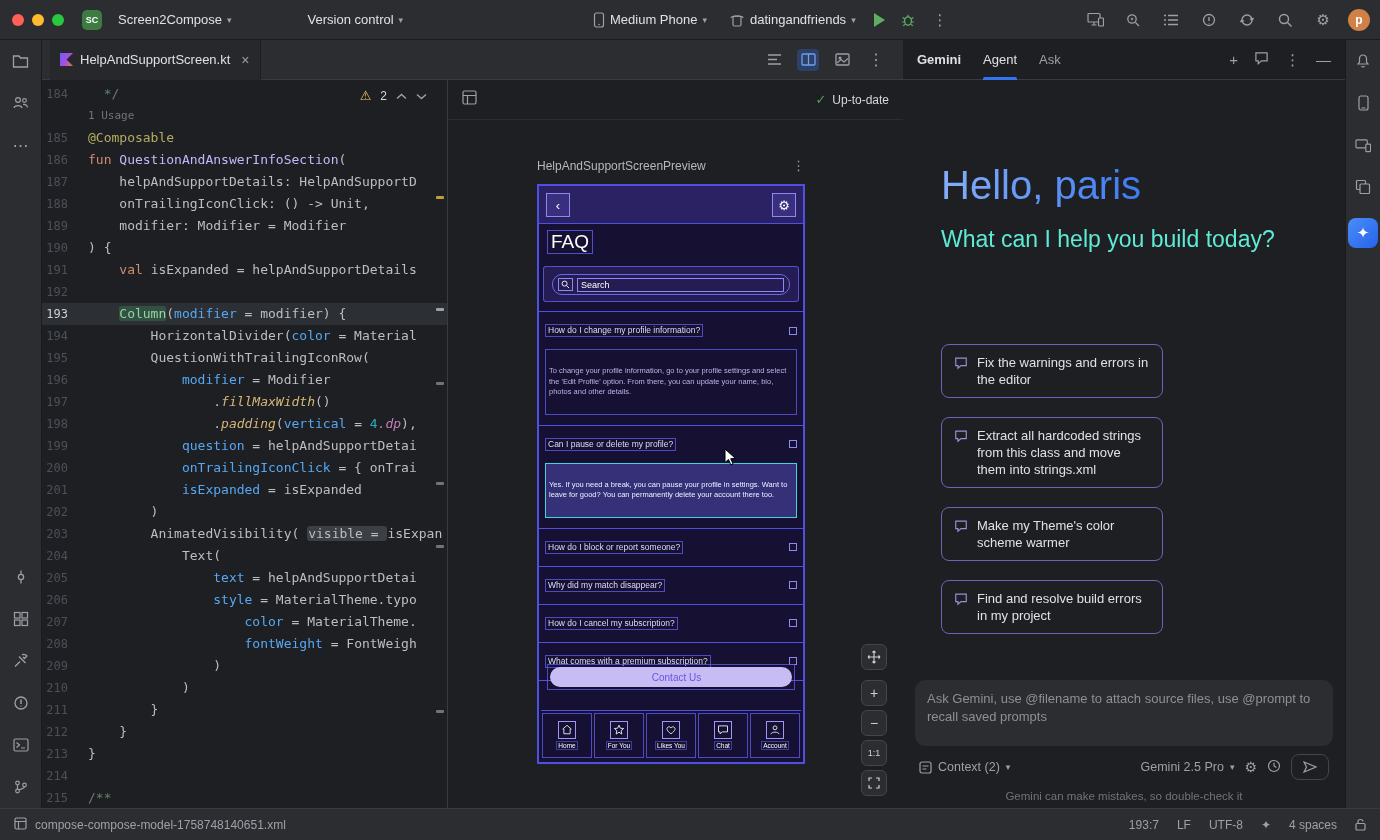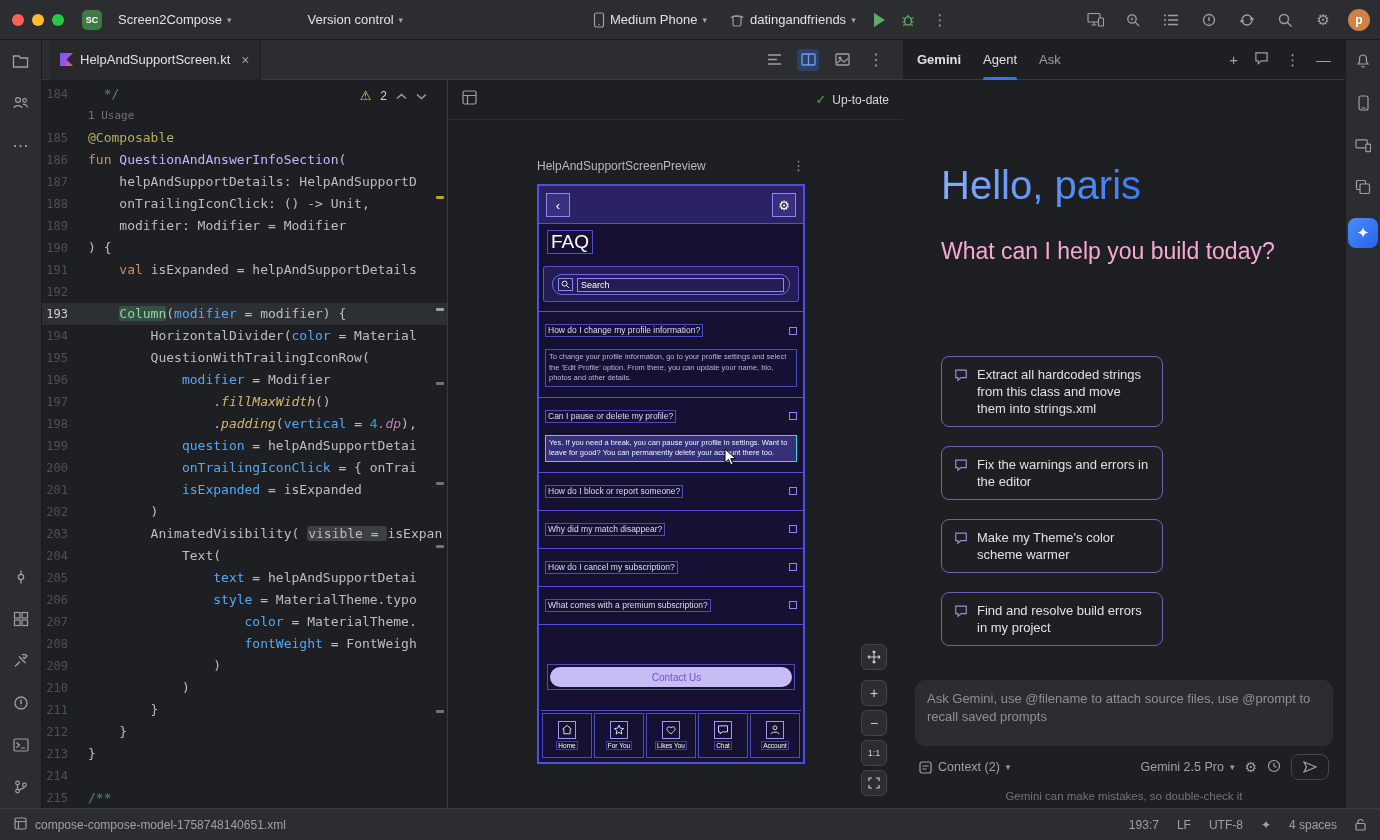--- a/index.html
+++ b/index.html
@@ -106,21 +106,21 @@
   .ph-search-iconbox { width:15px; height:13px; border:1px solid #8A8AF0; display:flex;
     align-items:center; justify-content:center; flex-shrink:0;}
   .ph-search-field { flex:1; border:1px solid #8A8AF0; font-size:9px; color:#fff;
     padding:0 3px; line-height:12px; }
   .ph-faq { position:absolute; top:125px; left:0; right:0; }
   .ph-divider { border-top:1.5px solid #5050E0; }
   .ph-qrow { display:flex; justify-content:space-between; align-items:center; padding:12px 6px; }
   .ph-qtext { font-size:8.5px; color:#DEDCF8; border:1px solid rgba(90,90,230,.8); padding:0 2px;
     line-height:11px; }
   .ph-qbox { width:8px; height:8px; border:1.2px solid #8A8AF0; flex-shrink:0; margin-left:4px;}
-  .ph-answer { margin:0 6px 10px 6px; padding:2px 3px; border:1px solid rgba(90,90,230,.8);
+  .ph-answer { margin:0 6px 10px 6px; padding:16px 3px; border:1px solid rgba(90,90,230,.8);
     font-size:7.5px; line-height:10.5px; color:#B9B4E4; }
   .ph-answer.selected { background:#353077; border:1.5px solid #3FD6DE; color:#E6F3FF; }
   .ph-contact-wrap { position:absolute; top:478px; left:8px; right:8px;
     border:1px solid rgba(90,90,230,.8); padding:2px; }
   .ph-contact { height:20px; border-radius:10px; background:#C8BCF4; color:#6C52E0;
     font-size:10px; display:flex; align-items:center; justify-content:center;padding-left:11px; }
   .ph-nav { position:absolute; bottom:2px; left:2px; right:2px; height:50px;
     border-top:1.5px solid #5050E0; display:flex; }
   .ph-nav-item { flex:1; margin:2px 1px; border:1px solid rgba(90,90,230,.8); display:flex;
     flex-direction:column; align-items:center; justify-content:center; gap:2px; }
@@ -146,21 +146,21 @@
   .g-tab { position:relative; height:40px; display:flex; align-items:center; font-size:13px; color:#9DA0A8;}
   .g-tab.active { color:#DFE1E5; }
   .g-tab.active::after { content:''; position:absolute; left:0; right:0; bottom:0; height:3px;
     background:#3574F0; border-radius:2px 2px 0 0; }
   .g-header-actions { margin-left:auto; display:flex; align-items:center; gap:16px; color:#9DA0A8;
     font-size:15px; }
   .g-body { flex:1; padding:0 38px; overflow:hidden; }
   .g-greeting { margin-top:82px; font-size:40px; line-height:46px;
     background:linear-gradient(90deg,#85AEF8,#3D7BF4); -webkit-background-clip:text;
     background-clip:text; color:transparent; width:fit-content; }
-  .g-subtitle { margin-top:28px; font-size:23px; line-height:30px; color:#f9a8d4; width:340px; }
+  .g-subtitle { margin-top:16px; font-size:23px; line-height:30px; color:#5eead4; width:340px; }
   .g-suggestions { margin-top:90px; display:flex; flex-direction:column; gap:19px; width:222px; }
   .g-card { border:1px solid #7160B8; border-radius:8px; padding:9px 12px; display:flex;
     gap:9px; align-items:flex-start; font-size:13px; line-height:17px; color:#DFE1E5; }
   .g-card-icon { margin-top:2px; flex-shrink:0; }
   .g-bottom { position:absolute; left:12px; right:12px; bottom:6px; }
   .g-input { background:#2B2D30; border-radius:10px; padding:10px 12px; min-height:66px;
     font-size:13px; line-height:18px; color:#8C9096; }
   .g-controls { display:flex; align-items:center; margin-top:8px; gap:10px; color:#9DA0A8;
     font-size:12.5px; padding:0 4px; }
   .g-chip { display:flex; align-items:center; gap:6px; }
@@ -575,27 +575,27 @@
         </span>
       </div>
       <div class="g-body">
         <div class="g-greeting">Hello, paris</div>
         <div class="g-subtitle">What can I help you build today?</div>
         <div class="g-suggestions">
             <div class="g-card">
               <span class="g-card-icon"><svg width="14" height="14" viewBox="0 0 16 16" fill="none" stroke="#9C8FD8" stroke-width="1.3">
                   <path d="M2 2.5 H14 V11 H8 L4.5 14 V11 H2 Z"></path>
                 </svg></span>
-              <span class="g-card-text">Extract all hardcoded strings from this class and move them into strings.xml</span>
+              <span class="g-card-text">Fix the warnings and errors in the editor</span>
             </div>
             <div class="g-card">
               <span class="g-card-icon"><svg width="14" height="14" viewBox="0 0 16 16" fill="none" stroke="#9C8FD8" stroke-width="1.3">
                   <path d="M2 2.5 H14 V11 H8 L4.5 14 V11 H2 Z"></path>
                 </svg></span>
-              <span class="g-card-text">Fix the warnings and errors in the editor</span>
+              <span class="g-card-text">Extract all hardcoded strings from this class and move them into strings.xml</span>
             </div>
             <div class="g-card">
               <span class="g-card-icon"><svg width="14" height="14" viewBox="0 0 16 16" fill="none" stroke="#9C8FD8" stroke-width="1.3">
                   <path d="M2 2.5 H14 V11 H8 L4.5 14 V11 H2 Z"></path>
                 </svg></span>
               <span class="g-card-text">Make my Theme's color scheme warmer</span>
             </div>
             <div class="g-card">
               <span class="g-card-icon"><svg width="14" height="14" viewBox="0 0 16 16" fill="none" stroke="#9C8FD8" stroke-width="1.3">
                   <path d="M2 2.5 H14 V11 H8 L4.5 14 V11 H2 Z"></path>

